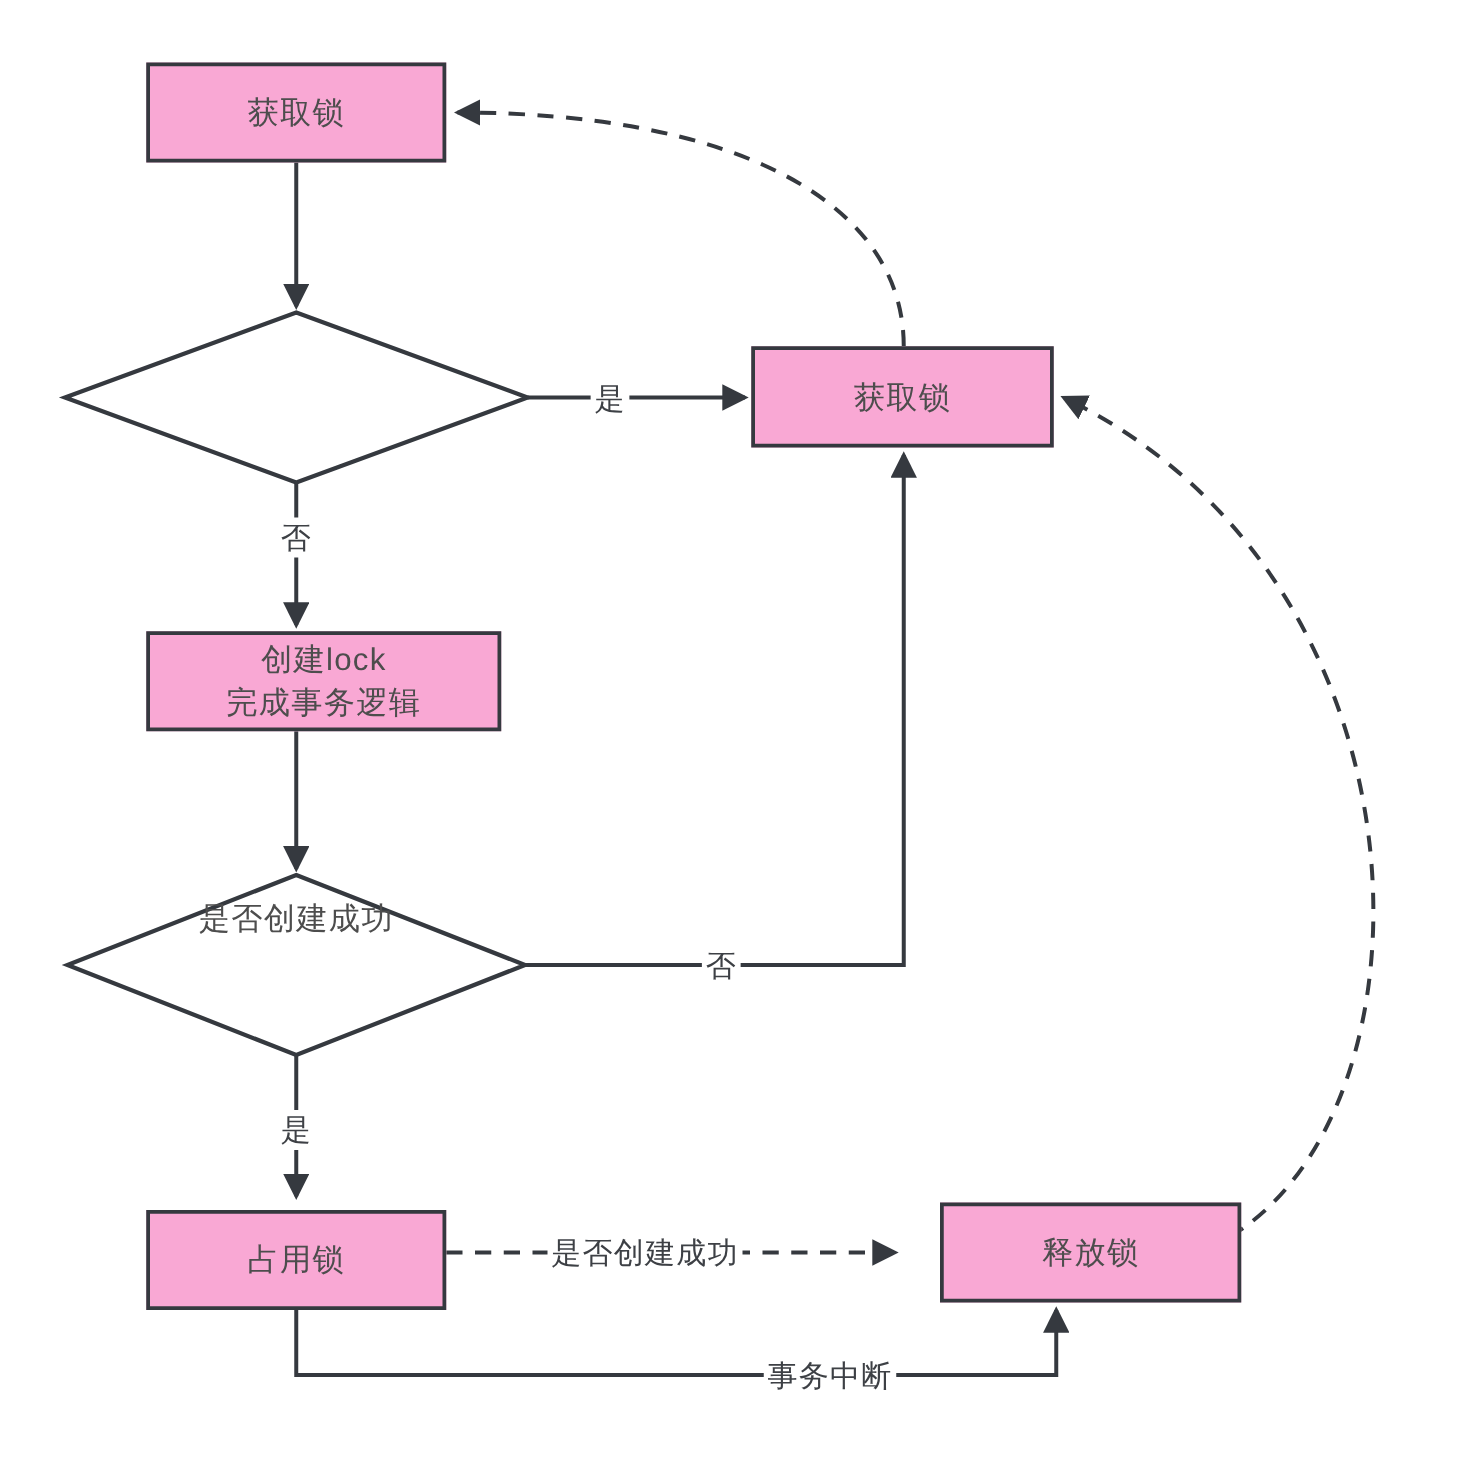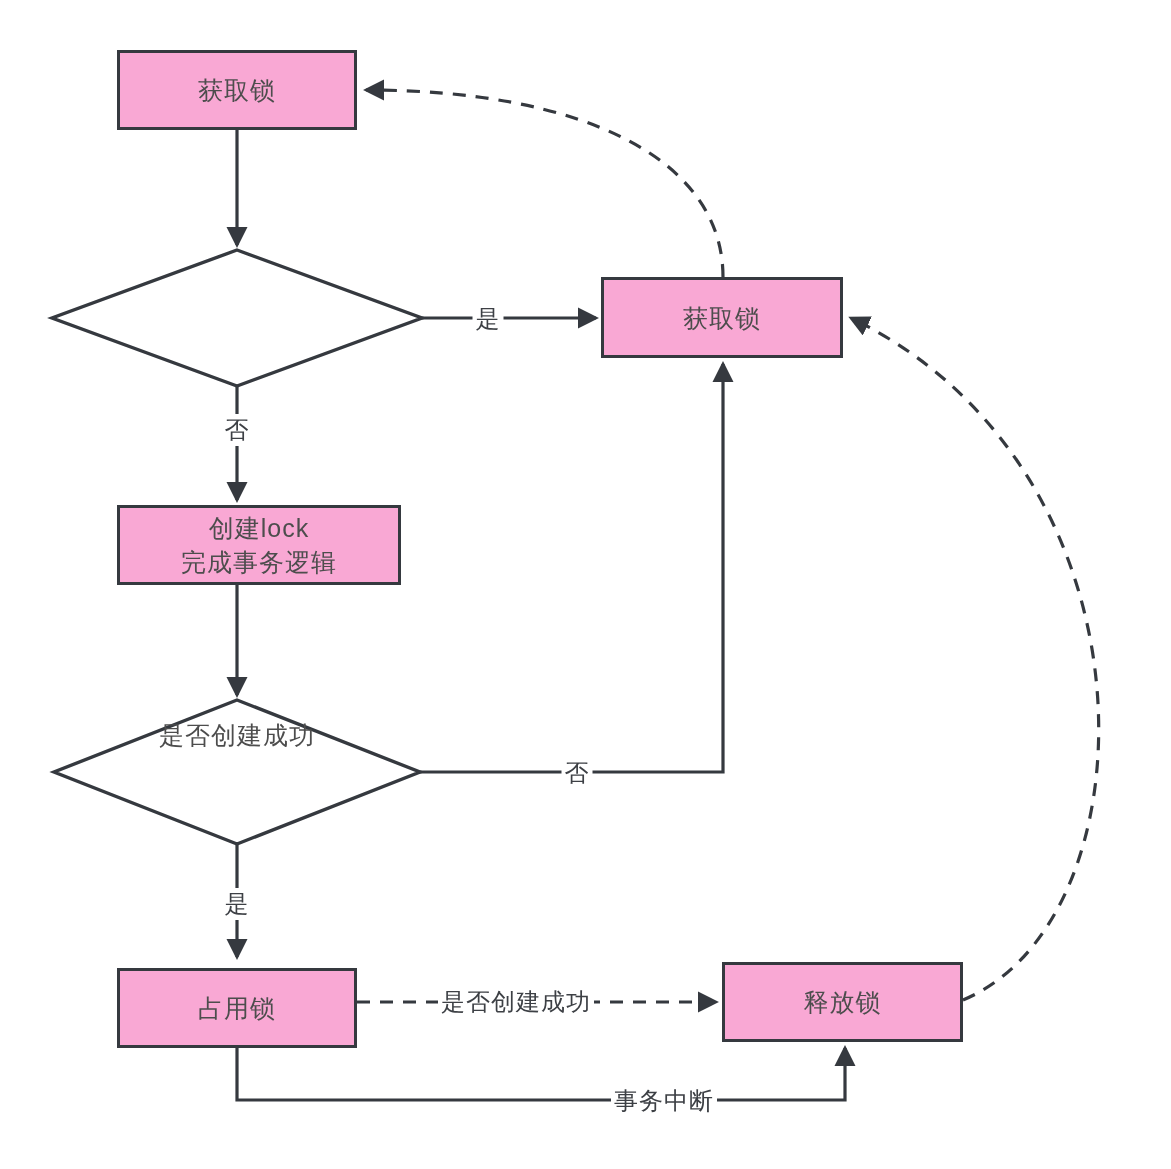--- a/index.html
+++ b/index.html
@@ -79,21 +79,21 @@
 
   <div class="node" style="left:117px;top:505px;width:284px;height:80px;">
     <span>创建lock</span>
     <span>完成事务逻辑</span>
   </div>
 
   <div class="node" style="left:117px;top:968px;width:240px;height:80px;">
     <span>占用锁</span>
   </div>
 
-  <div class="node" style="left:722px;top:962px;width:241px;height:80px;">
+  <div class="node" style="left:752px;top:962px;width:241px;height:80px;">
     <span>释放锁</span>
   </div>
 
   <div class="diamond-label" style="left:237px;top:735px;">是否创建成功</div>
 
   <div class="edge-label" style="left:488px;top:319px;">是</div>
   <div class="edge-label" style="left:237px;top:430px;">否</div>
   <div class="edge-label" style="left:577px;top:773px;">否</div>
   <div class="edge-label" style="left:237px;top:904px;">是</div>
   <div class="edge-label" style="left:516px;top:1002px;">是否创建成功</div>

